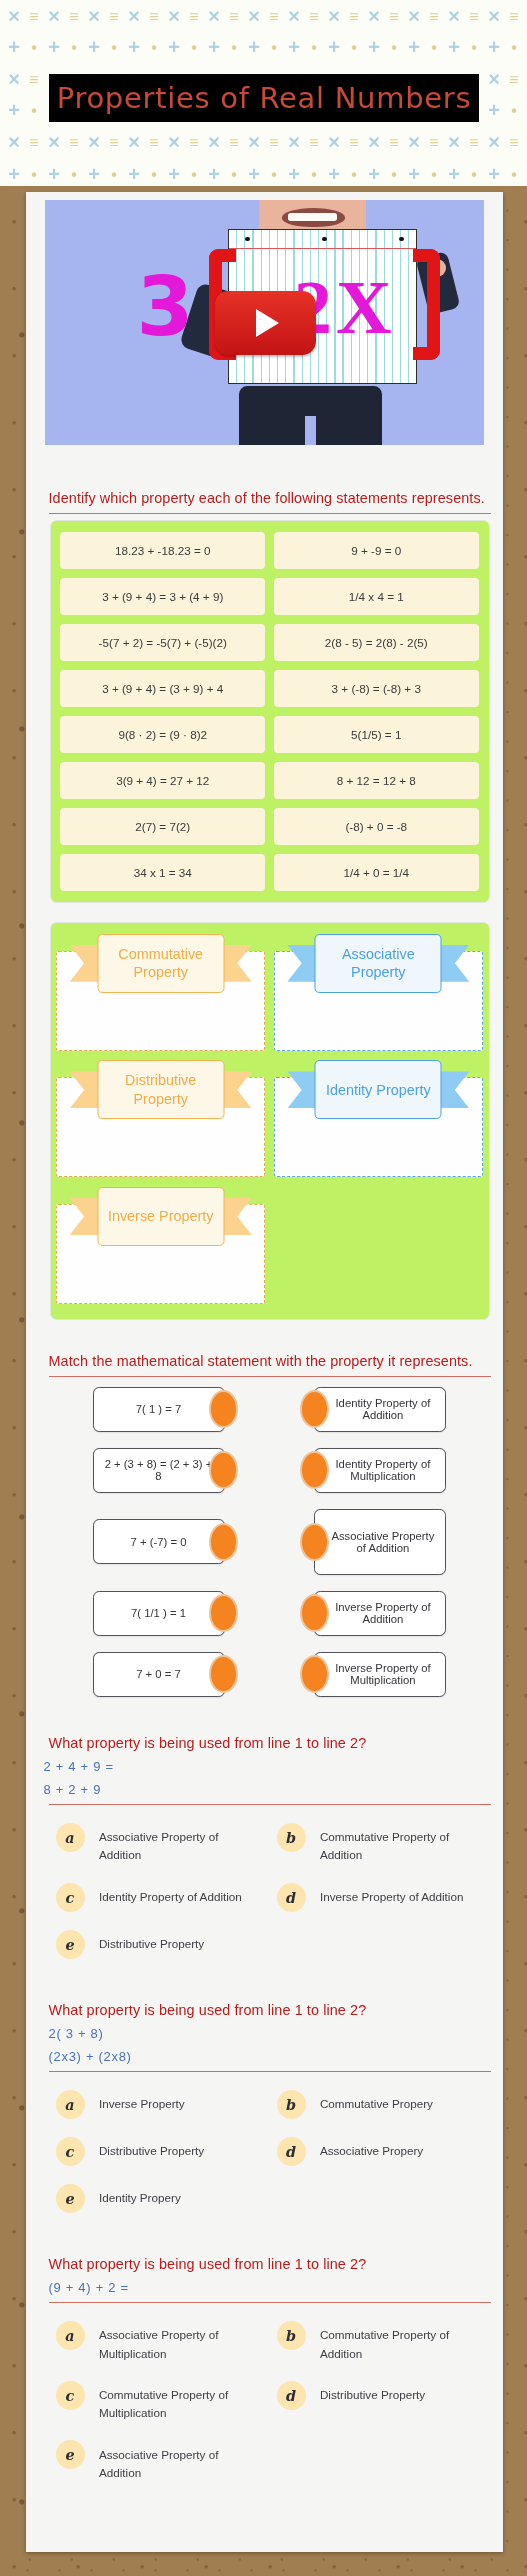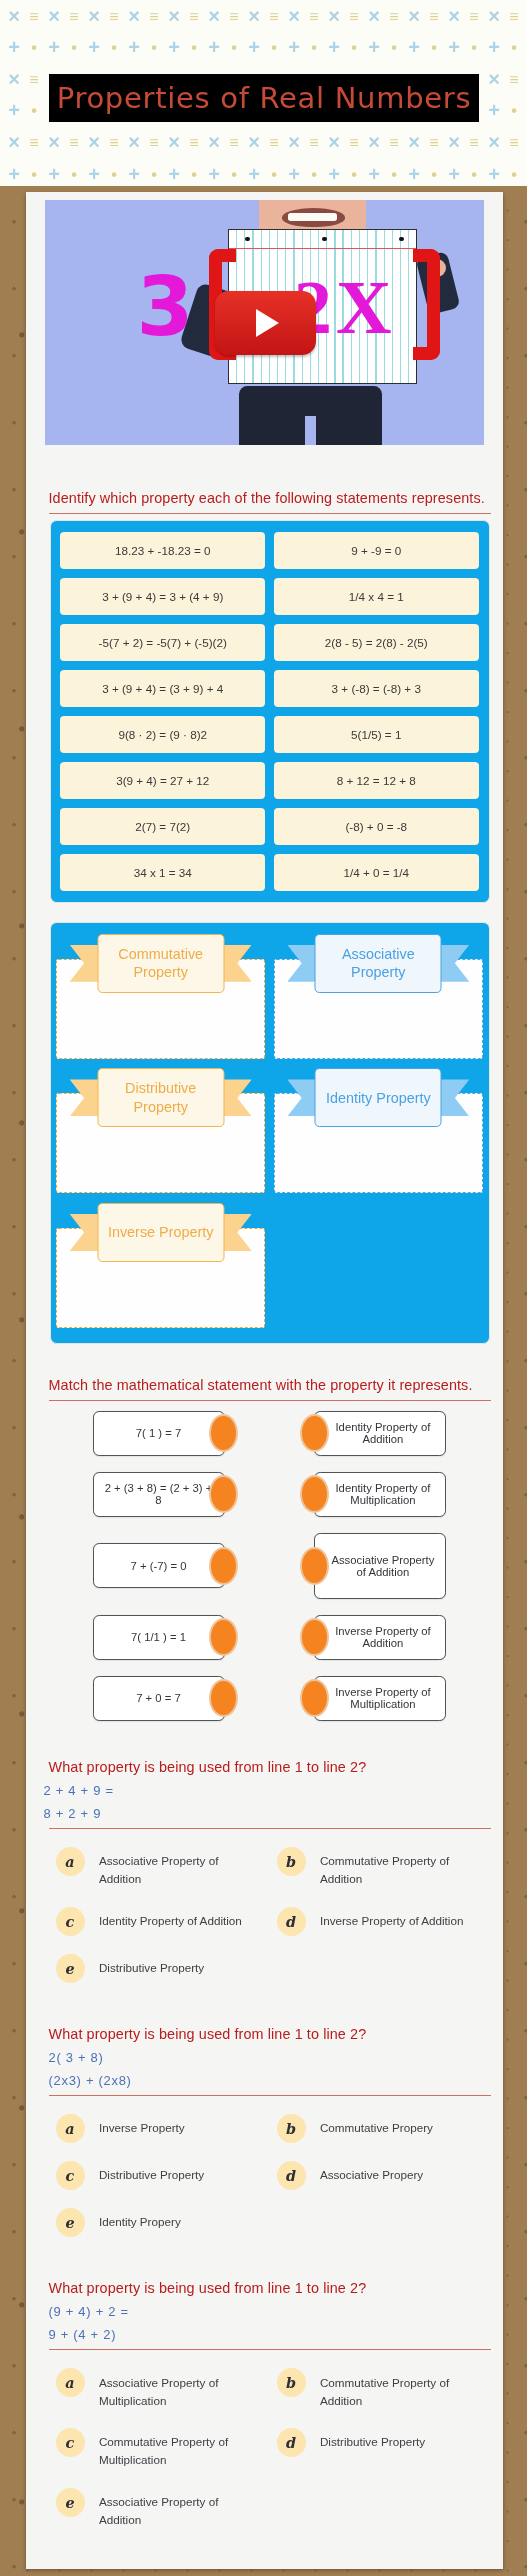--- a/index.html
+++ b/index.html
@@ -74,31 +74,31 @@
   }
   .play-tri { width:0; height:0; border-left:23.4px solid #fff; border-top:14.4px solid transparent; border-bottom:14.4px solid transparent; margin-left:5.5px; }
 
   
   .sec-heading { margin:45px 13.7px 0 23px; color:#b91c1c; font-size:14.4px; letter-spacing:0.1px; }
   .redline { border-top:1.4px solid #cd6f62; margin:6.9px 11.7px 0 23px; }
   .mathline { margin:8.2px 0 0 23px; color:#4a72b8; font-size:13px; letter-spacing:0.7px; }
   .mathline.indent { margin-left:18px; }
 
   
-  .panel { margin:6.2px 13px 0 24px; background:#0ea5e9; border:0.7px solid #e4e4e1; border-radius:6.9px; }
+  .panel { margin:6.2px 13px 0 24px; background:#bef264; border:0.7px solid #e4e4e1; border-radius:6.9px; }
   .stmt-grid { padding:11px 9.6px; display:grid; grid-template-columns:1fr 1fr; gap:9px 8.2px; }
   .stmt {
     background:#fbf3da; border-radius:4.1px; min-height:37px;
     display:flex; align-items:center; justify-content:center; text-align:center;
     font-size:11.7px; color:#3a3a3a; padding:4.1px 11px; cursor:grab;
   }
 
   
   .sort-grid { padding:11px 5.5px 15px; display:grid; grid-template-columns:1fr 1fr; gap:9.6px 8.2px; }
-  .sort-cell { position:relative; padding-top:25px; }
+  .sort-cell { position:relative; padding-top:17px; }
   .zone { border:1.4px dashed #e9a83e; border-radius:2.7px; height:100px; background:#fefefe; }
   .sort-cell.blue .zone { border-color:#57a6e0; }
   .ribbon { position:absolute; top:0; left:50%; transform:translateX(-50%); z-index:2; width:127px; }
   .wing { position:absolute; top:11px; width:48px; height:37px; background:#fbd28e; }
   .wing.l { left:-27.5px; clip-path:polygon(0 0,100% 0,100% 100%,0 100%,30% 50%); }
   .wing.r { right:-27.5px; clip-path:polygon(0 0,100% 0,70% 50%,100% 100%,0 100%); }
   .ribbon-box {
     position:relative; z-index:2; width:127px; min-height:59px; border-radius:4.8px;
     background:#fdf7e8; border:1.4px solid #f2b44e; color:#efac49;
     display:flex; align-items:center; justify-content:center; text-align:center;
@@ -348,21 +348,20 @@
       <div class="opt-text">Associative Propery</div>
     </div>
     <div class="opt">
       <div class="opt-badge">e</div>
       <div class="opt-text">Identity Propery</div>
     </div>
   </div>
 
   <div class="sec-heading" style="margin-top:43px;">What property is being used from line 1 to line 2?</div>
   <div class="mathline">(9 + 4) + 2 =</div>
-  <div class="mathline">9 + (4 + 2)</div>
   <div class="redline"></div>
   <div class="opt-grid">
     <div class="opt">
       <div class="opt-badge">a</div>
       <div class="opt-text">Associative Property of Multiplication</div>
     </div>
     <div class="opt">
       <div class="opt-badge">b</div>
       <div class="opt-text">Commutative Property of Addition</div>
     </div>

